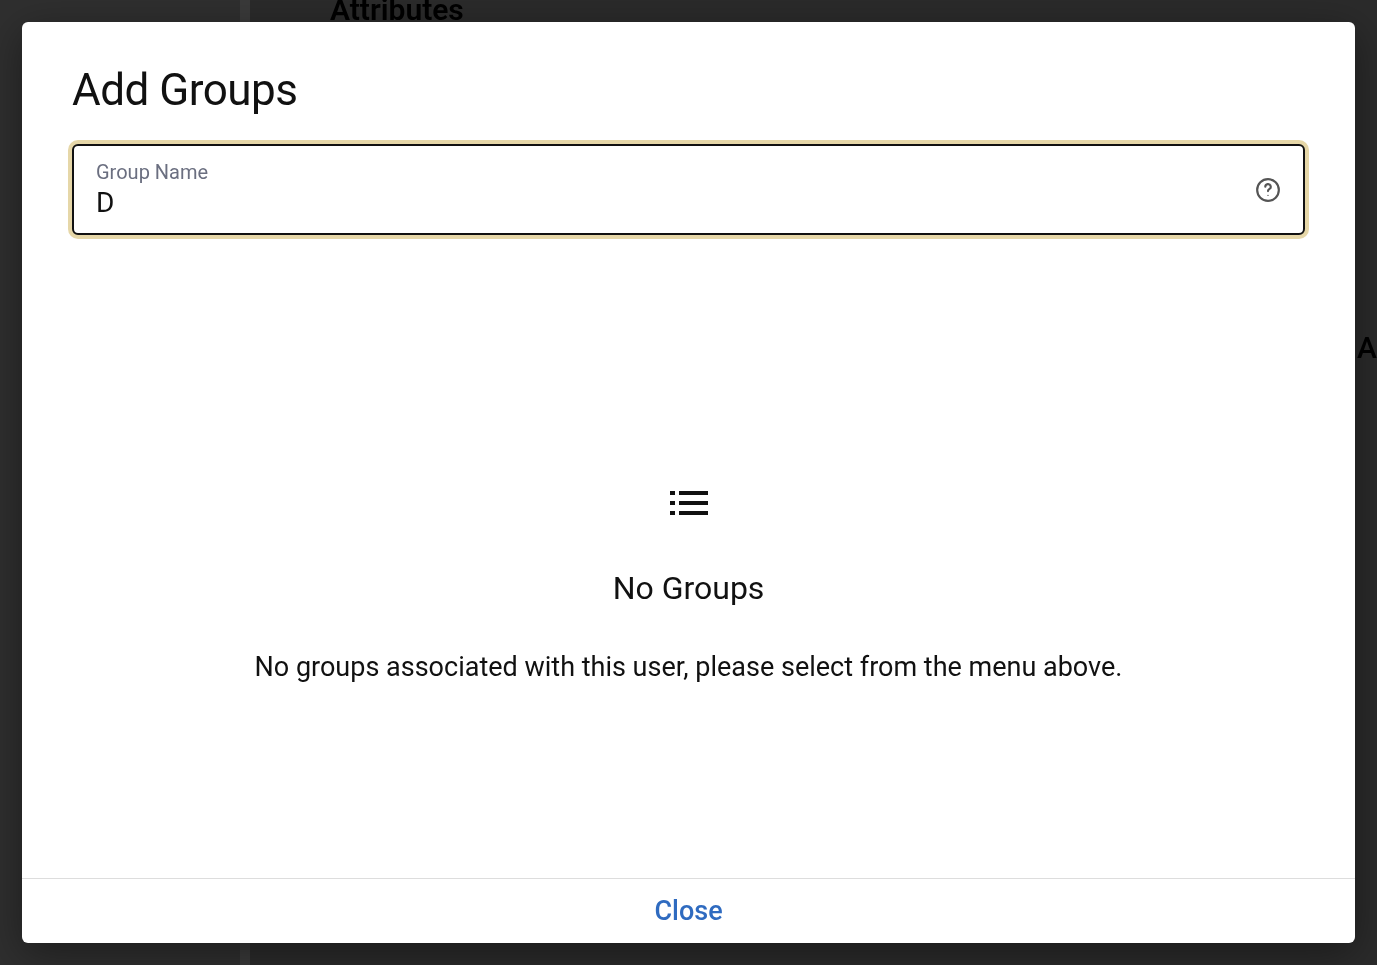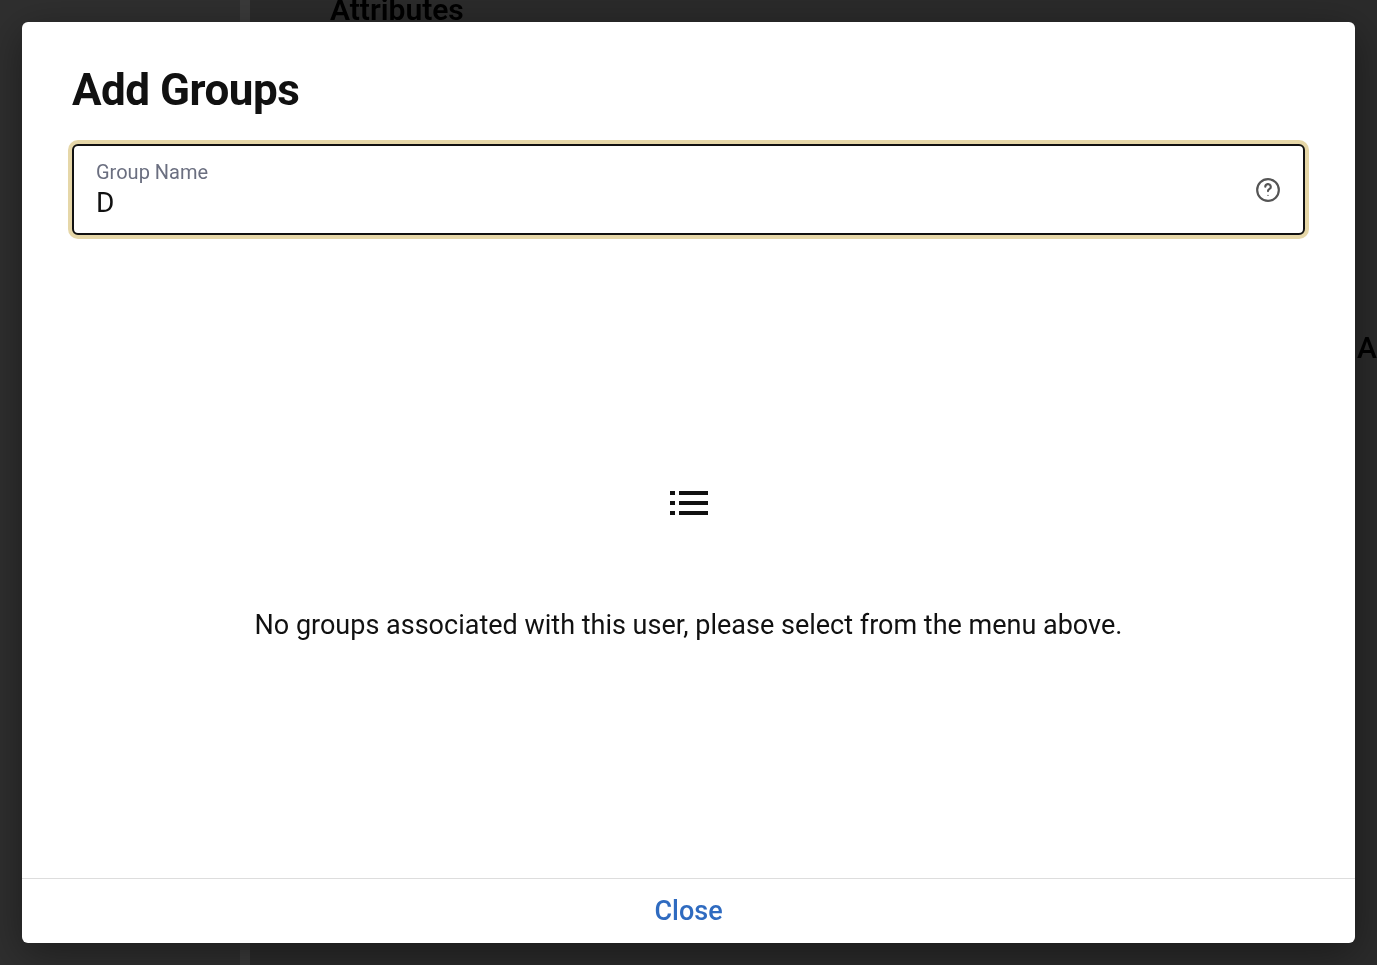--- a/index.html
+++ b/index.html
@@ -46,21 +46,21 @@
     flex-direction: column;
     overflow: hidden;
   }
   .dialog-body {
     flex: 1;
     padding: 42px 50px 0 50px;
     position: relative;
   }
   .dialog-title {
     font-size: 44px;
-    font-weight: 700;
+    font-weight: 400;
     color: #111;
     letter-spacing: -0.5px;
     margin-bottom: 28px;
   }
   .input-wrap {
     position: relative;
     border: 2px solid #111;
     border-radius: 6px;
     box-shadow: 0 0 0 4px #e6d7a8;
     padding: 14px 12px 14px 22px;
@@ -194,20 +194,21 @@
       <span class="list-icon">
         <svg width="38" height="28" viewBox="0 0 38 28">
           <rect x="0" y="2" width="5" height="4" fill="#111"></rect>
           <rect x="9" y="2" width="29" height="4" fill="#111"></rect>
           <rect x="0" y="12" width="5" height="4" fill="#111"></rect>
           <rect x="9" y="12" width="29" height="4" fill="#111"></rect>
           <rect x="0" y="22" width="5" height="4" fill="#111"></rect>
           <rect x="9" y="22" width="29" height="4" fill="#111"></rect>
         </svg>
       </span>
+      <div class="empty-title">No Groups</div>
       <div class="empty-desc">No groups associated with this user, please select from the menu above.</div>
     </div>
   </div>
 
   <div class="dialog-footer">
     <button class="close-btn">Close</button>
   </div>
 </div>
 
 </body></html>

